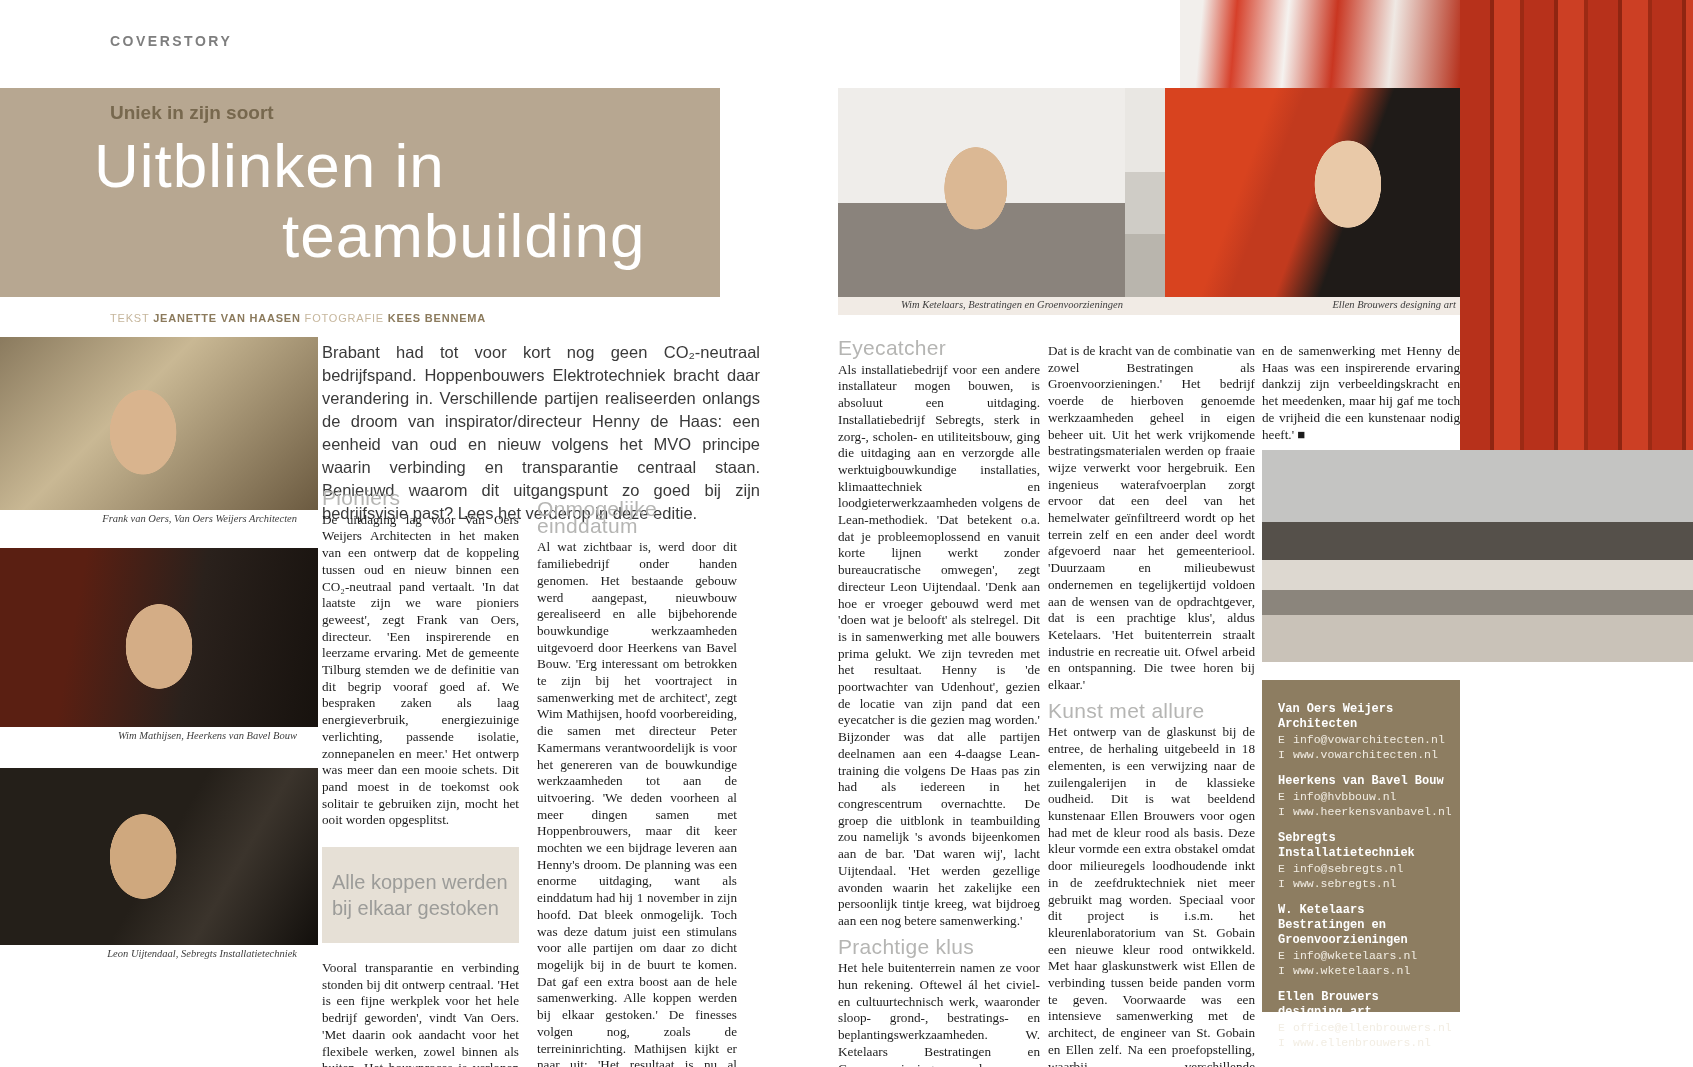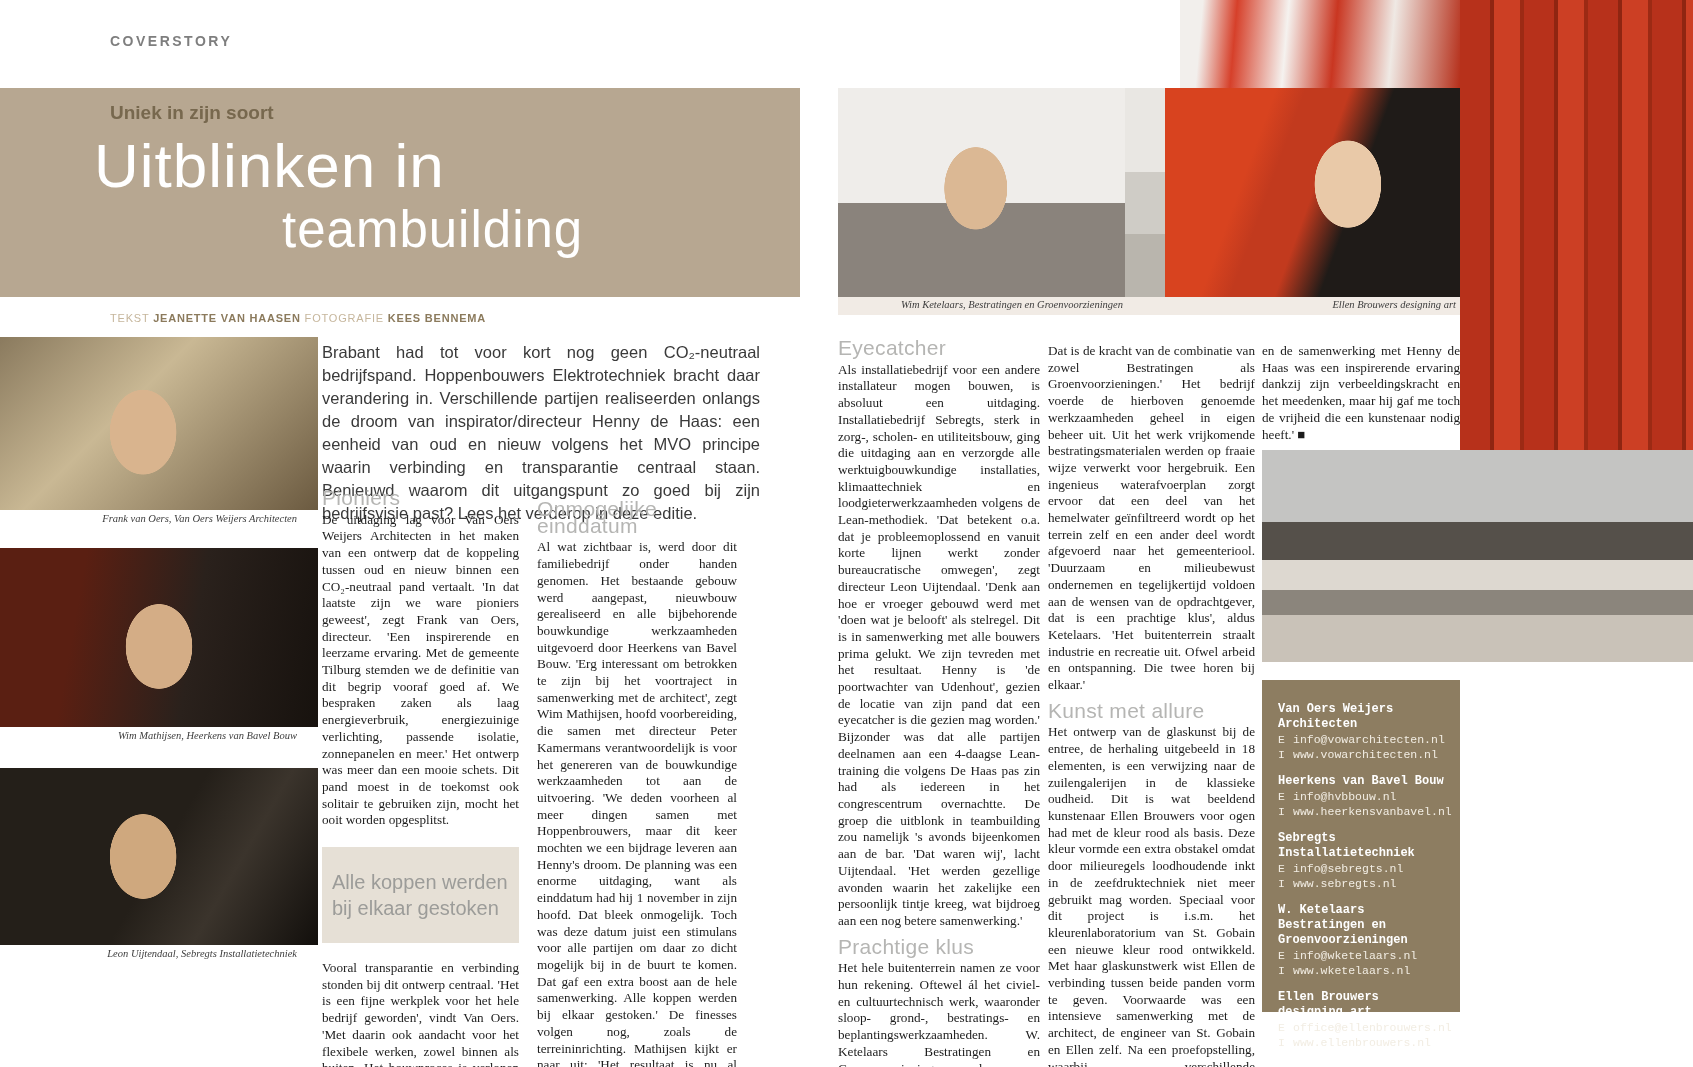--- a/index.html
+++ b/index.html
@@ -6,27 +6,27 @@
   html,body { background:#555; }
   #page {
     position:relative; width:1693px; height:1067px; background:#ffffff;
     font-family:"Liberation Serif", serif; overflow:hidden;
   }
   .abs { position:absolute; }
 
   
   .kicker { left:110px; top:33px; font-family:"Liberation Sans",sans-serif;
     font-size:14px; font-weight:bold; letter-spacing:2.5px; color:#7e7e7e; }
-  .banner { left:0; top:88px; width:800px; height:209px; background:#b7a791; }
+  .banner { left:0; top:88px; width:720px; height:209px; background:#b7a791; }
   .overline { left:110px; top:14px; font-family:"Liberation Sans",sans-serif;
     font-size:19px; font-weight:bold; color:#77684e; position:absolute; }
   .title-1 { position:absolute; left:94px; top:42px; font-family:"Liberation Sans",sans-serif;
     font-weight:300; font-size:62px; color:#ffffff; letter-spacing:1px; }
   .title-2 { position:absolute; left:282px; top:112px; font-family:"Liberation Sans",sans-serif;
-    font-weight:300; font-size:51px; color:#ffffff; letter-spacing:1px; }
+    font-weight:300; font-size:62px; color:#ffffff; letter-spacing:1px; }
   .byline { left:110px; top:312px; font-family:"Liberation Sans",sans-serif;
     font-size:11px; letter-spacing:0.8px; color:#c6b69c; }
   .byline b { color:#8b7a5c; font-weight:bold; }
 
   
   .photo { position:absolute; }
   .ph-top-strip { left:1180px; top:0; width:280px; height:88px;
     background:linear-gradient(95deg,#f2efec 0 8%,#d6402a 20%,#f5f2ef 38%,#c93621 55%,#efe9e4 75%,#b52f1a 100%); }
   .ph-containers { left:1460px; top:0; width:233px; height:450px;
     background:repeating-linear-gradient(90deg,#b7311b 0 30px,#8f2511 30px 34px,#cc3f24 34px 60px,#9c2a14 60px 64px); }

